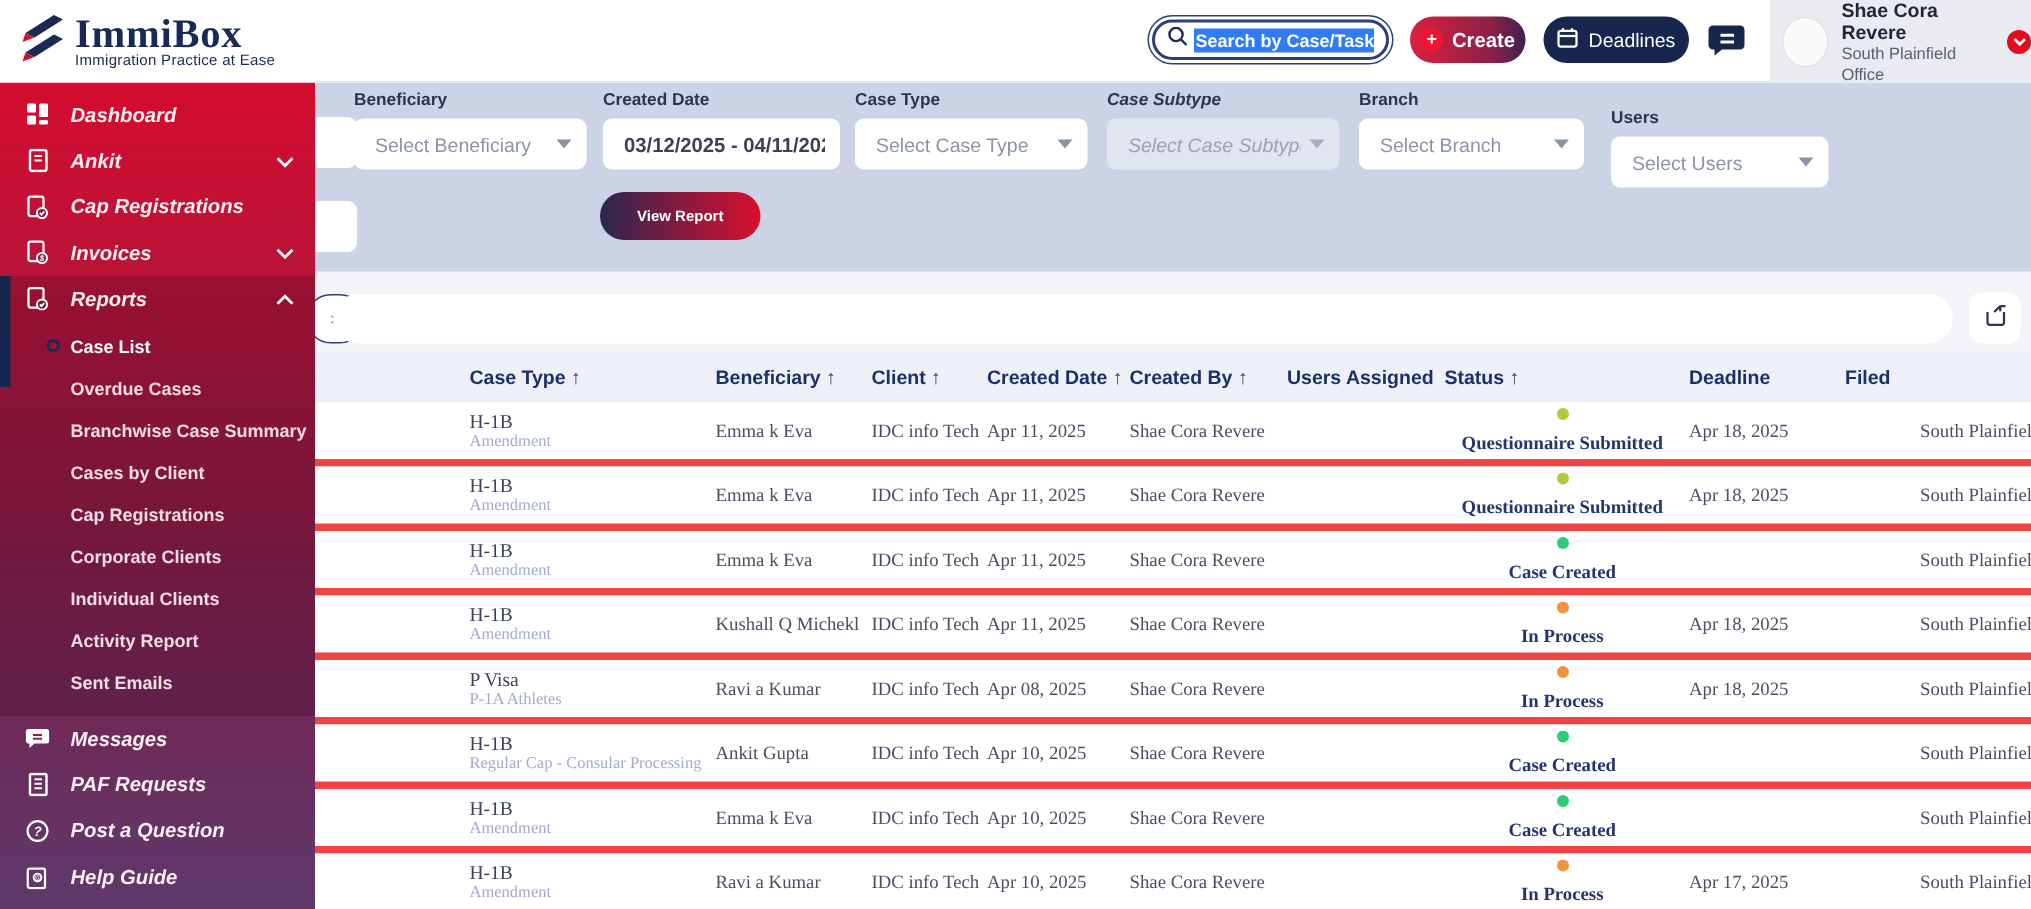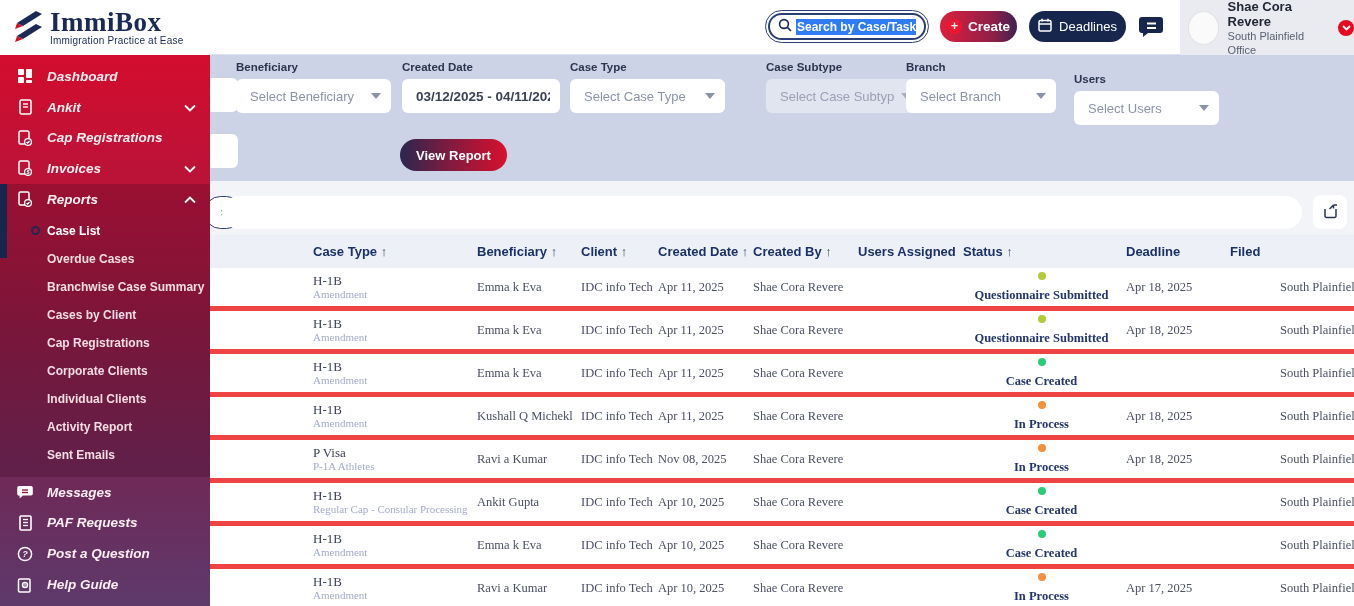--- a/index.html
+++ b/index.html
@@ -68,23 +68,23 @@
   .f-field { height:34px; background:#fff; border-radius:6px; display:flex; align-items:center;
     padding:0 10px 0 14px; font-size:13px; color:#8b93a7; cursor:pointer; }
   .f-field .grow { flex:1; white-space:nowrap; overflow:hidden; }
   .f-field.date { color:#3b4256; font-weight:bold; font-size:13.5px; }
   .f-field.disabled { background:rgba(255,255,255,0.42); color:#9aa1b5; cursor:default; }
   .f-col { position:absolute; }
   .chev { width:0; height:0; border-left:5px solid transparent; border-right:5px solid transparent;
     border-top:6px solid #8b93a7; flex:0 0 auto; margin-left:6px; }
   .f-field.disabled .chev { border-top-color:#a8aec0; }
   .stub { position:absolute; background:#fff; border-radius:6px; width:32px; height:34px; left:-4px; }
-  .btn-viewreport { position:absolute; left:190px; top:84px; width:107px; height:32px; border-radius:17px;
+  .btn-viewreport { position:absolute; left:190px; top:73px; width:107px; height:32px; border-radius:17px;
     background:linear-gradient(90deg,#2a2750 0%, #7e1b3f 45%, #d8102f 100%); color:#fff;
-    font-weight:bold; font-size:13px; display:flex; align-items:center; justify-content:center;
+    font-weight:bold; font-size:10px; display:flex; align-items:center; justify-content:center;
     cursor:pointer; }
 
   
   .content { position:absolute; left:210px; top:181px; width:1144px; height:425px;
     background:#f3f4f8; z-index:1; }
   .chip-clear { position:absolute; left:-6px; top:15px; width:39px; height:33px;
     border:1.5px solid #2d3f73; border-radius:18px; background:#fff; display:flex; align-items:center;
     justify-content:center; color:#8b93a7; font-size:13px; cursor:pointer; }
   .table-search { position:absolute; left:12px; top:15px; width:1080px; height:33px;
     background:#fff; border-radius:17px; cursor:text; }
@@ -340,21 +340,21 @@
             <span class="grow">03/12/2025 - 04/11/2025</span>
           </div>
         </div>
         <div class="f-col" style="left: 360px; top: 6px; width: 155px;">
           <div class="f-label">Case Type</div>
           <div class="f-field ">
             <span class="grow">Select Case Type</span>
             <span class="chev"></span>
           </div>
         </div>
-        <div class="f-col" style="left: 556px; top: 6px; width: 155px;">
+        <div class="f-col" style="left: 528px; top: 6px; width: 155px; font-style: italic;">
           <div class="f-label">Case Subtype</div>
           <div class="f-field  disabled">
             <span class="grow">Select Case Subtype</span>
             <span class="chev"></span>
           </div>
         </div>
         <div class="f-col" style="left: 696px; top: 6px; width: 150px;">
           <div class="f-label">Branch</div>
           <div class="f-field ">
             <span class="grow">Select Branch</span>
@@ -478,21 +478,21 @@
             <div class="td">South Plainfield Office</div>
           </div>
           <div class="trow">
             <div class="td"></div>
             <div class="td">
               <div class="ct-main">P Visa</div>
               <div class="ct-sub">P-1A Athletes</div>
             </div>
             <div class="td">Ravi a Kumar</div>
             <div class="td">IDC info Tech</div>
-            <div class="td">Nov 08, 2025</div>
+            <div class="td">Apr 08, 2025</div>
             <div class="td">Shae Cora Revere</div>
             <div class="td"></div>
             <div class="td status-cell">
               <span class="dot" style="background:#f5913d"></span>
               <span>In Process</span>
             </div>
             <div class="td">Apr 18, 2025</div>
             <div class="td"></div>
             <div class="td">South Plainfield Office</div>
           </div>

